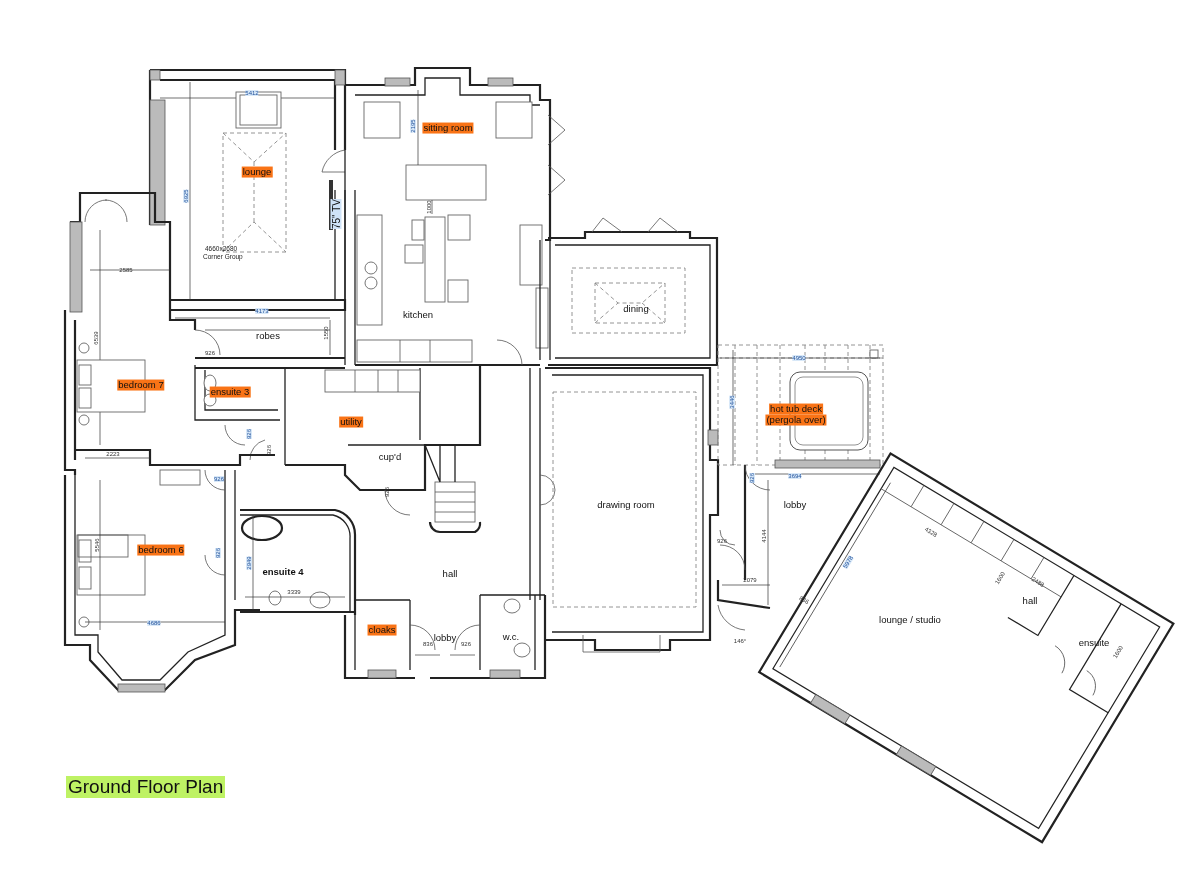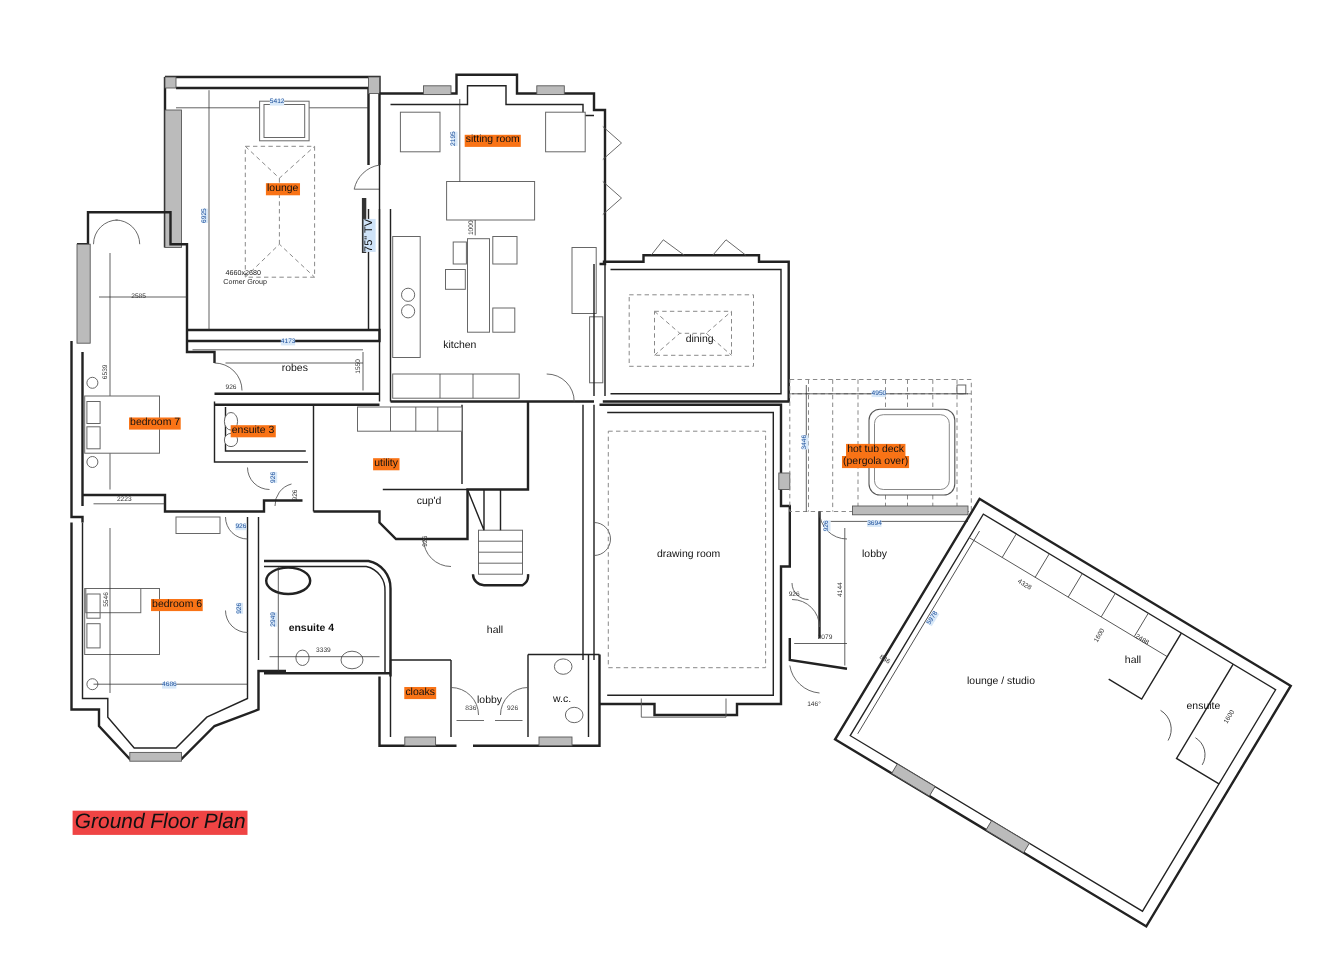--- a/index.html
+++ b/index.html
@@ -16,22 +16,22 @@
     .room-label { position: absolute; font-size: 9.5px; color: #111; white-space: nowrap;
                   transform: translate(-50%, -50%); line-height: 1.15; text-align: center; }
     .room-label.hl { background: #f97316; padding: 0 1px; }
     .dim-label { position: absolute; font-size: 6px; color: #333; white-space: nowrap;
                  transform: translate(-50%, -50%); }
     .dim-label.blue { color: #1d4f9a; background: #d8e8f8; }
     .dim-label.v { transform: translate(-50%, -50%) rotate(-90deg); }
     .note { position: absolute; font-size: 6.5px; color: #222; white-space: nowrap; line-height: 1.2; }
     .tv { position: absolute; font-size: 10px; color: #111; background: #cfe3f8;
           transform: translate(-50%,-50%) rotate(-90deg); white-space: nowrap; }
-    #plan-title { position: absolute; left: 66px; top: 737px; font-size: 19px; color: #111;
-                  background: #ef4444; padding: 0 2px; line-height: 22px; font-style: italic; }
+    #plan-title { position: absolute; left: 66px; top: 776px; font-size: 19px; color: #111;
+                  background: #bef264; padding: 0 2px; line-height: 22px; }
   </style>
 </head>
 <body>
 
 <svg id="plan" viewBox="0 0 1200 873" xmlns="http://www.w3.org/2000/svg">
 
   <g>
     <path class="wallthick" d="M150,70 L345,70 L345,150 M150,70 L150,225 M160,80 L335,80 L335,150"></path>
     <rect class="hatch" x="150" y="70" width="10" height="10"></rect>
     <rect class="hatch" x="335" y="70" width="10" height="15"></rect>

